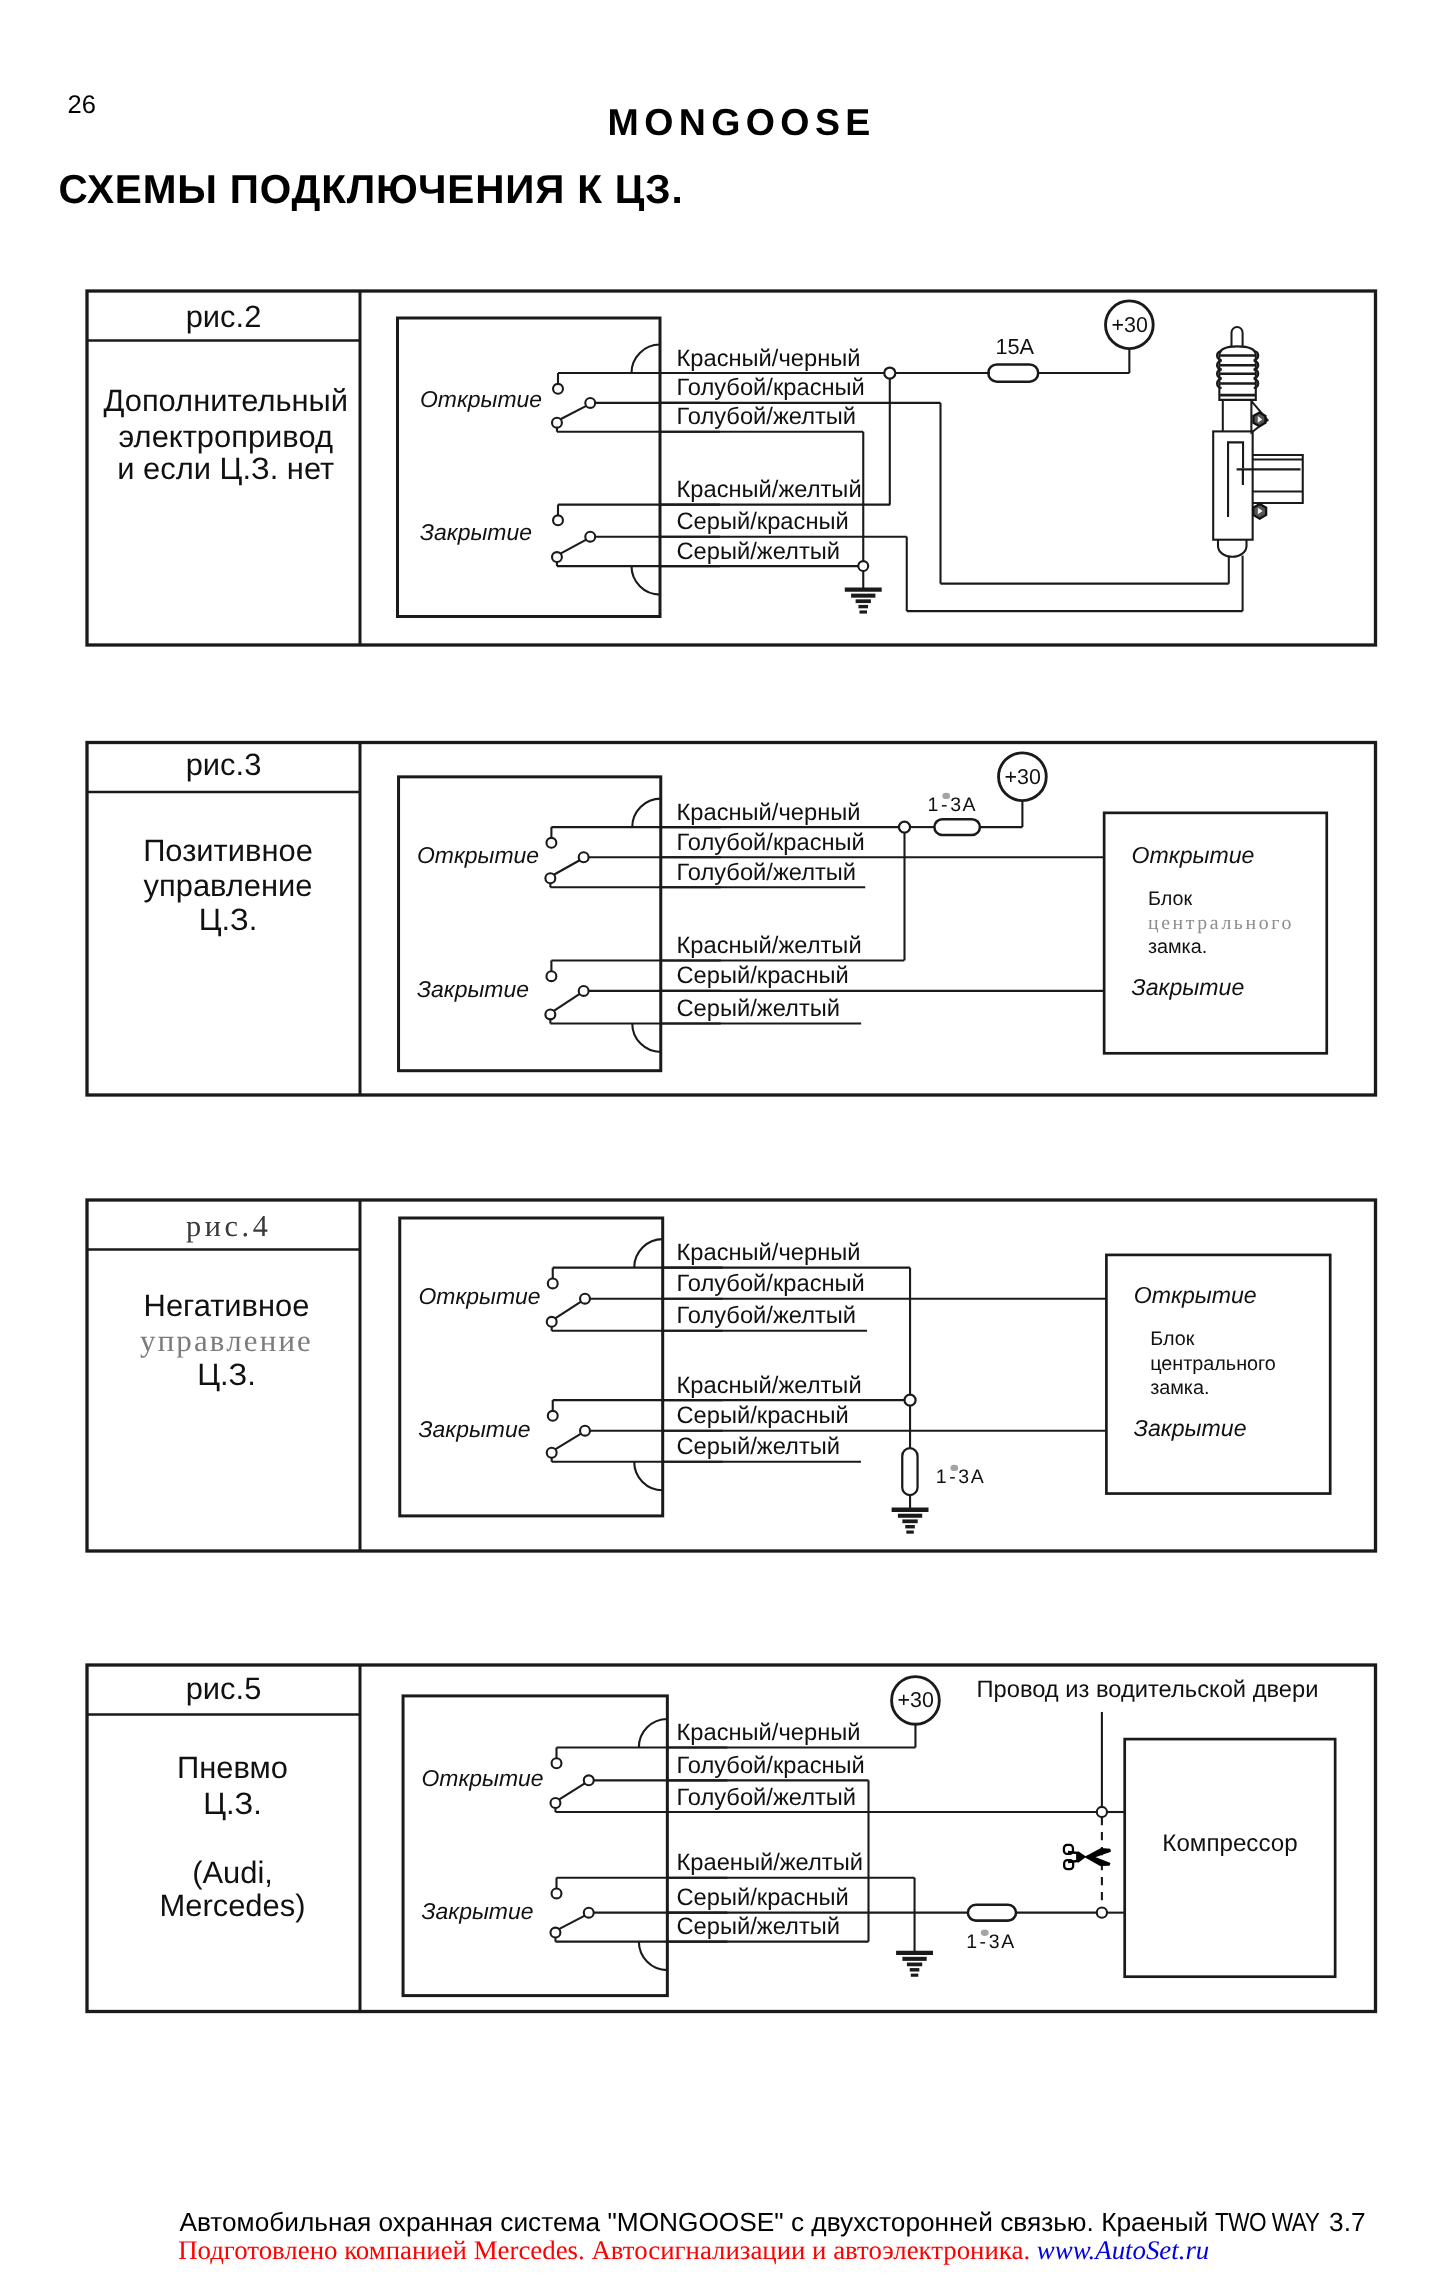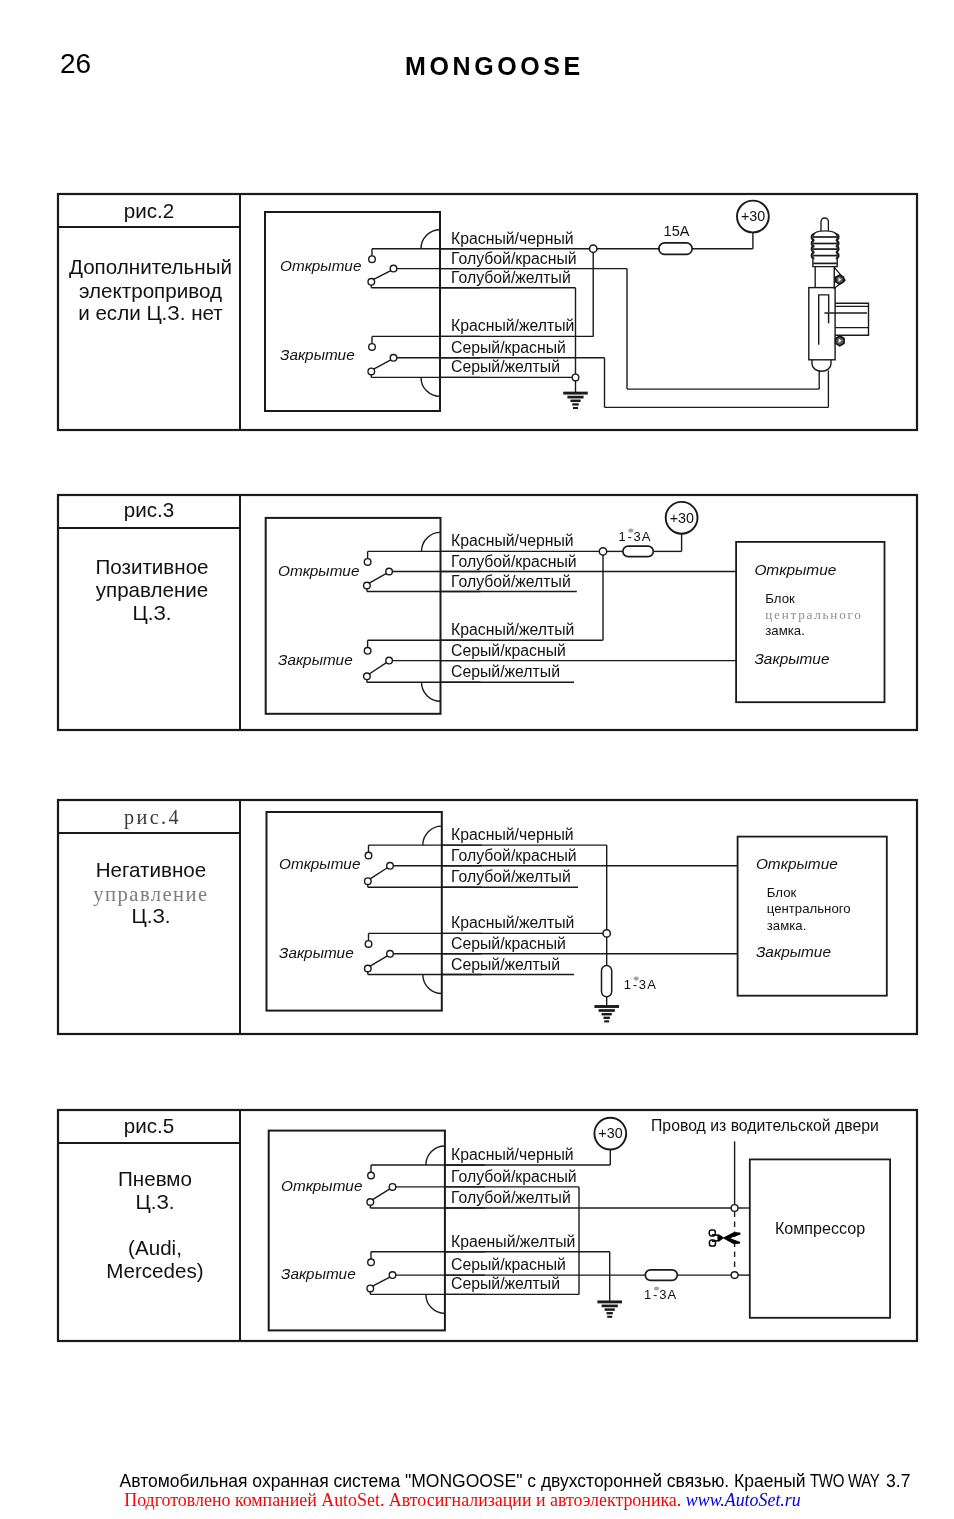--- a/index.html
+++ b/index.html
@@ -1,35 +1,36 @@
 <!DOCTYPE html>
 <html><head>
 <meta charset="utf-8">
 <title>MONGOOSE</title>
 <style>
   html,body{margin:0;padding:0;background:#fff;}
   body{width:954px;}
   .page,#figsvg,#footer1,#footer2,#pagenum,#brand,#title{opacity:0.999;}
   body{width:954px;height:1519px;position:relative;font-family:"Liberation Sans",sans-serif;color:#000;overflow:hidden;}
   .page{position:absolute;left:0;top:0;width:954px;height:1519px;}
-  #pagenum{position:absolute;left:45px;top:50px;font-size:28px;line-height:1;margin-left:15px;}
-  #brand{position:absolute;left:405px;top:54px;font-size:25px;font-weight:bold;letter-spacing:3.6px;line-height:1;}
+  #pagenum{position:absolute;left:45px;top:61px;font-size:17px;line-height:1;}
+  #brand{position:absolute;left:405px;top:70px;font-size:25px;font-weight:bold;letter-spacing:3.6px;line-height:1;}
   #title{position:absolute;left:39px;top:113px;font-size:27px;font-weight:bold;letter-spacing:0.55px;line-height:1;}
   svg.fig{position:absolute;left:0;top:0;}
   #footer1{position:absolute;left:0;top:1473px;width:1030px;text-align:center;font-size:17.5px;line-height:1;white-space:nowrap;}
   #footer2{position:absolute;left:0;top:1492px;width:925px;text-align:center;font-size:17.9px;font-family:"Liberation Serif",serif;color:#f00;line-height:1;white-space:nowrap;}
   #footer2 .url{color:#0000e0;font-style:italic;}
   #footer1 .cond{display:inline-block;transform:scaleX(0.86);transform-origin:left center;letter-spacing:-0.4px;margin-right:-10px;}
 </style>
 </head>
 <body>
 
 <div class="page">
   <div id="pagenum">26</div>
   <div id="brand">MONGOOSE</div>
+  <div id="title">СХЕМЫ ПОДКЛЮЧЕНИЯ К ЦЗ.</div>
   <svg class="fig" id="figsvg" width="954" height="1519" viewBox="0 0 954 1519">
       <rect x="58" y="194" width="859" height="236" fill="none" stroke="#1a1a1a" stroke-width="2.2"></rect>
       <line x1="240" y1="194" x2="240" y2="430" stroke="#1a1a1a" stroke-width="2" stroke-linecap="butt"></line>
       <line x1="58" y1="227" x2="240" y2="227" stroke="#1a1a1a" stroke-width="1.8" stroke-linecap="butt"></line>
       <rect x="58" y="495" width="859" height="235" fill="none" stroke="#1a1a1a" stroke-width="2.2"></rect>
       <line x1="240" y1="495" x2="240" y2="730" stroke="#1a1a1a" stroke-width="2" stroke-linecap="butt"></line>
       <line x1="58" y1="528" x2="240" y2="528" stroke="#1a1a1a" stroke-width="1.8" stroke-linecap="butt"></line>
       <rect x="58" y="800" width="859" height="234" fill="none" stroke="#1a1a1a" stroke-width="2.2"></rect>
       <line x1="240" y1="800" x2="240" y2="1034" stroke="#1a1a1a" stroke-width="2" stroke-linecap="butt"></line>
       <line x1="58" y1="833" x2="240" y2="833" stroke="#1a1a1a" stroke-width="1.8" stroke-linecap="butt"></line>
@@ -306,14 +307,14 @@
         <path d="M-2.0 -0.5 L11.4 -7.6 L19.2 -6.9 L19.8 -4.4 L12.6 -2.0 L5.4 0.6 L-0.8 1.0 Z" fill="#000" stroke-linejoin="miter"></path>
         <path d="M-2.0 0.5 L10.6 7.5 L18.6 7.3 L19.4 5.0 L12.6 2.4 L5.4 -0.4 L-0.8 -1.0 Z" fill="#000" stroke-linejoin="miter"></path>
         <path d="M-7.8 -4.8 L-1.0 -0.2 L-7.8 4.8 L-9.6 3.6 L-9.6 -3.6 Z" fill="#000" stroke-linejoin="miter"></path>
         <path d="M-16.4 -5.2 L-8.2 -4.4 L-8.2 -2.4 L-16.4 -3.1 Z" fill="#000" stroke-linejoin="miter"></path>
         <path d="M-16.4 5.2 L-8.2 4.4 L-8.2 2.4 L-16.4 3.1 Z" fill="#000" stroke-linejoin="miter"></path>
         <path d="M-17.2 -10.2 a2.7 2.7 0 0 0 -2.7 2.7 l0 2.2 a2.7 2.7 0 0 0 2.7 2.7 l2.2 0 a2.7 2.7 0 0 0 2.7 -2.7 l0 -2.2 a2.7 2.7 0 0 0 -2.7 -2.7 z" fill="none" stroke="#000" stroke-width="1.9" stroke-linejoin="miter"></path>
         <path d="M-17.0 2.6 a2.7 2.7 0 0 0 -2.7 2.7 l0 2.2 a2.7 2.7 0 0 0 2.7 2.7 l2.2 0 a2.7 2.7 0 0 0 2.7 -2.7 l0 -2.2 a2.7 2.7 0 0 0 -2.7 -2.7 z" fill="none" stroke="#000" stroke-width="1.9" stroke-linejoin="miter"></path>
       </g>
     </svg>
   <div id="footer1"><span>Автомобильная охранная система  "MONGOOSE" с двухсторонней связью.  Краеный </span><span class="cond">TWO WAY</span><span> 3.7</span></div>
-  <div id="footer2"><span>Подготовлено компанией AutoSet. Автосигнализации и автоэлектроника.</span> <span class="url">www.AutoSet.ru</span></div>
+  <div id="footer2"><span>Подготовлено компанией Mercedes. Автосигнализации и автоэлектроника.</span> <span class="url">www.AutoSet.ru</span></div>
 </div>
 
 </body></html>

